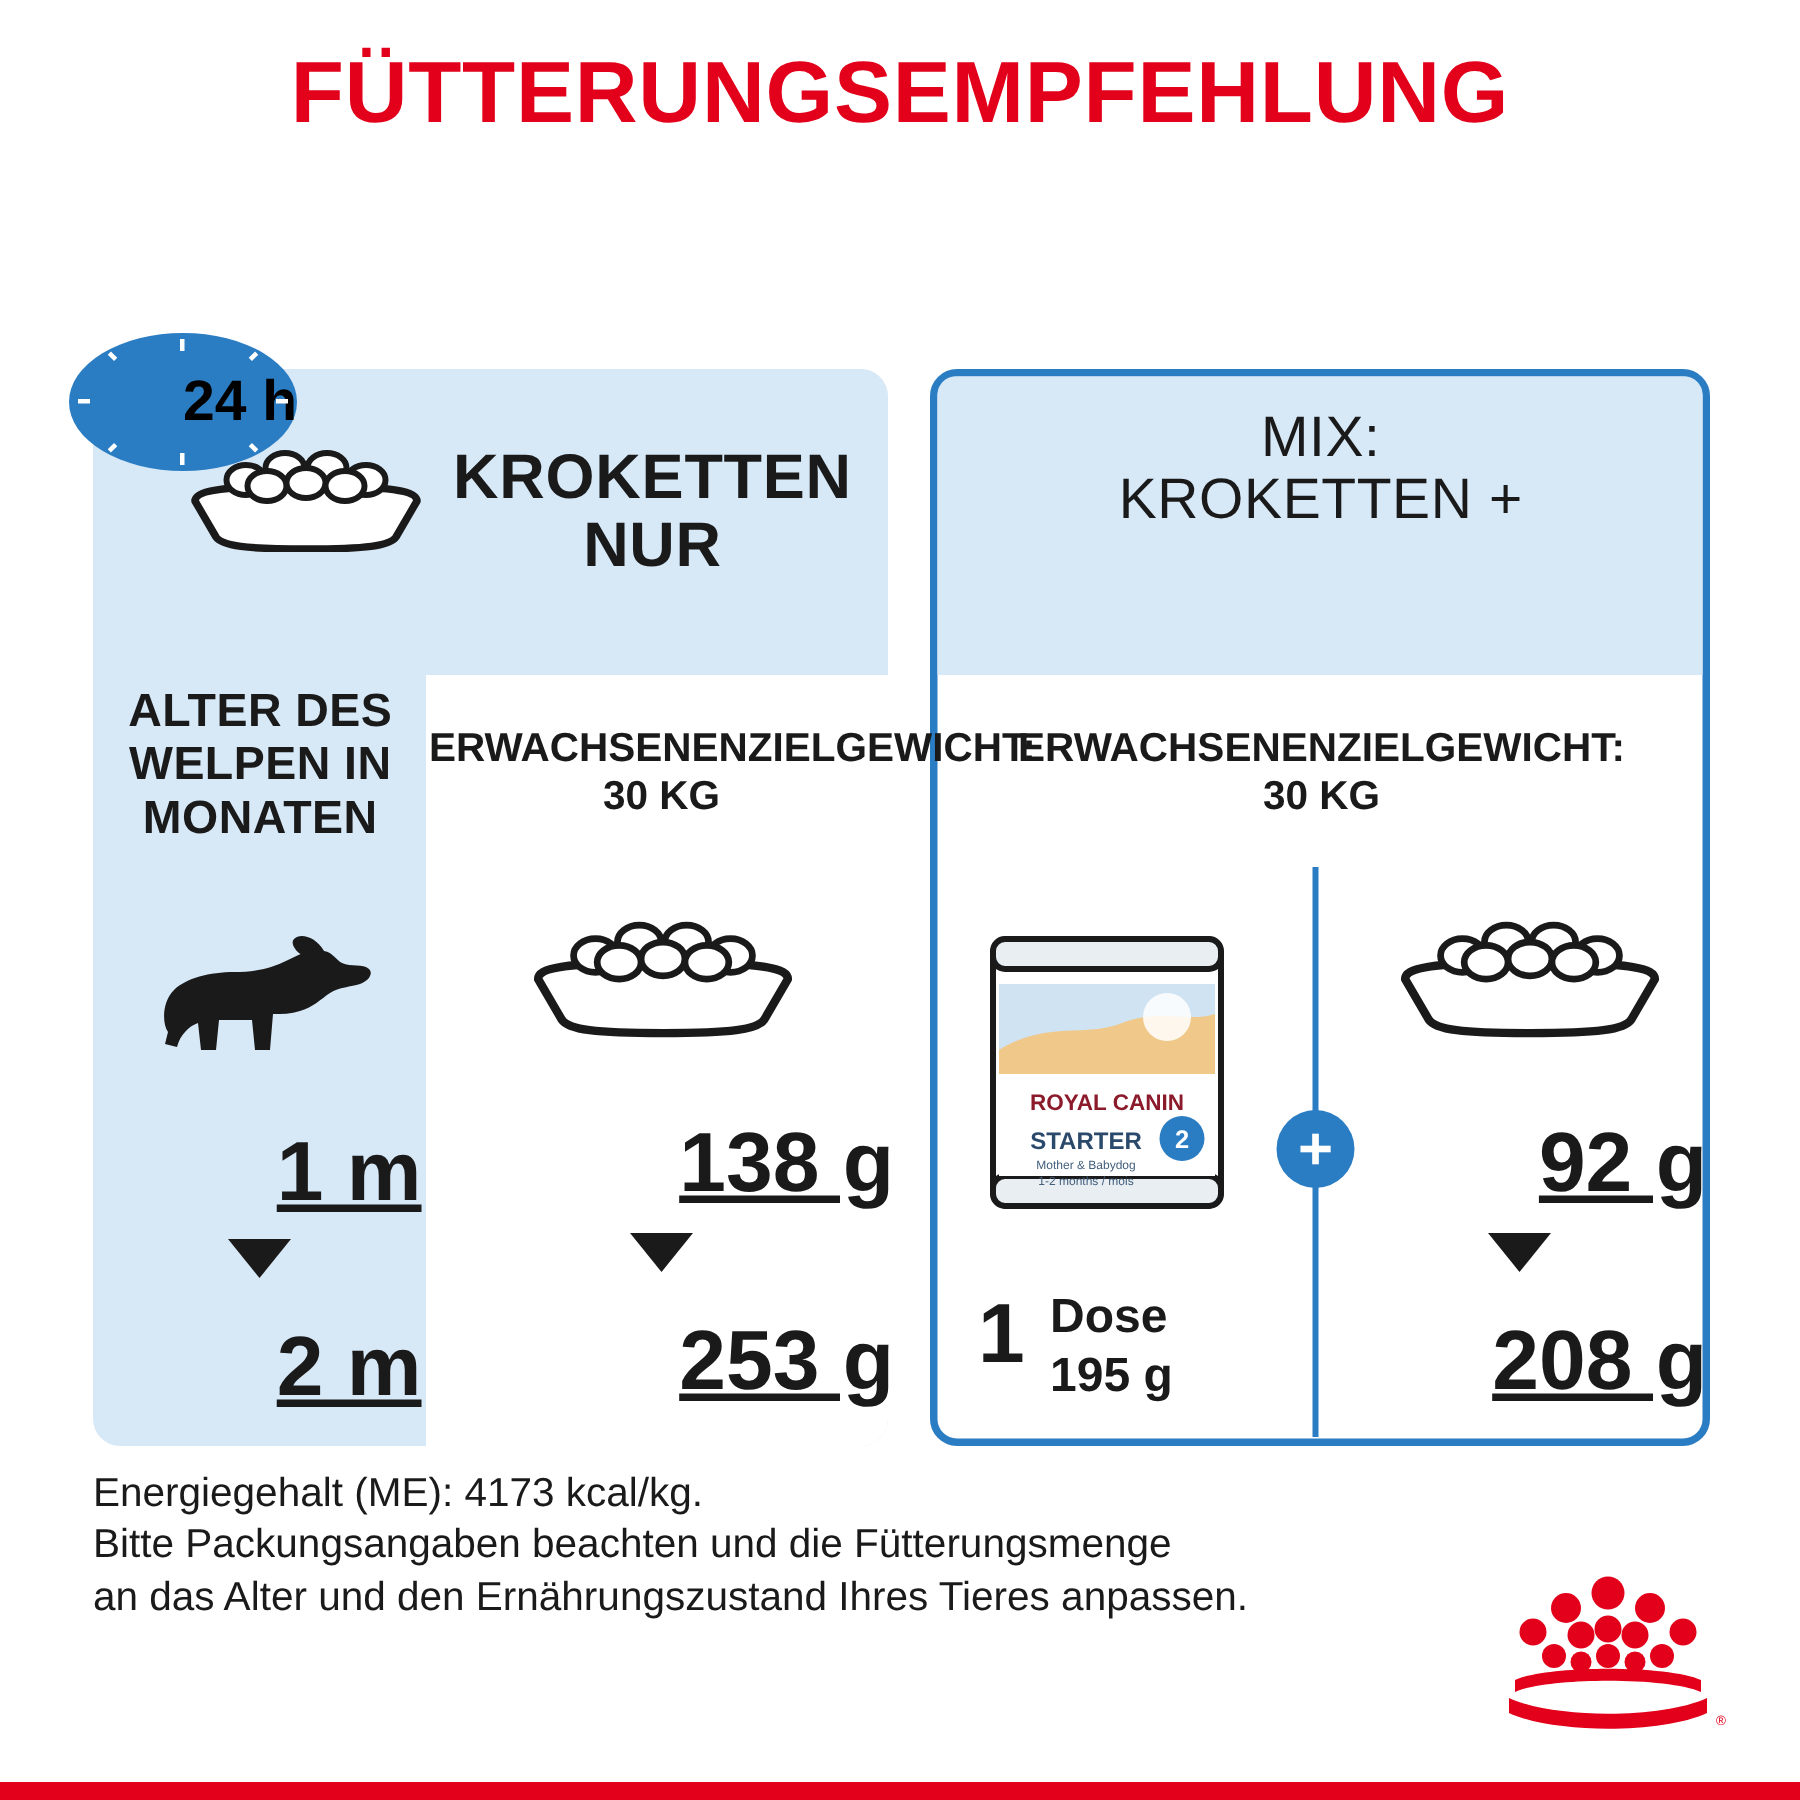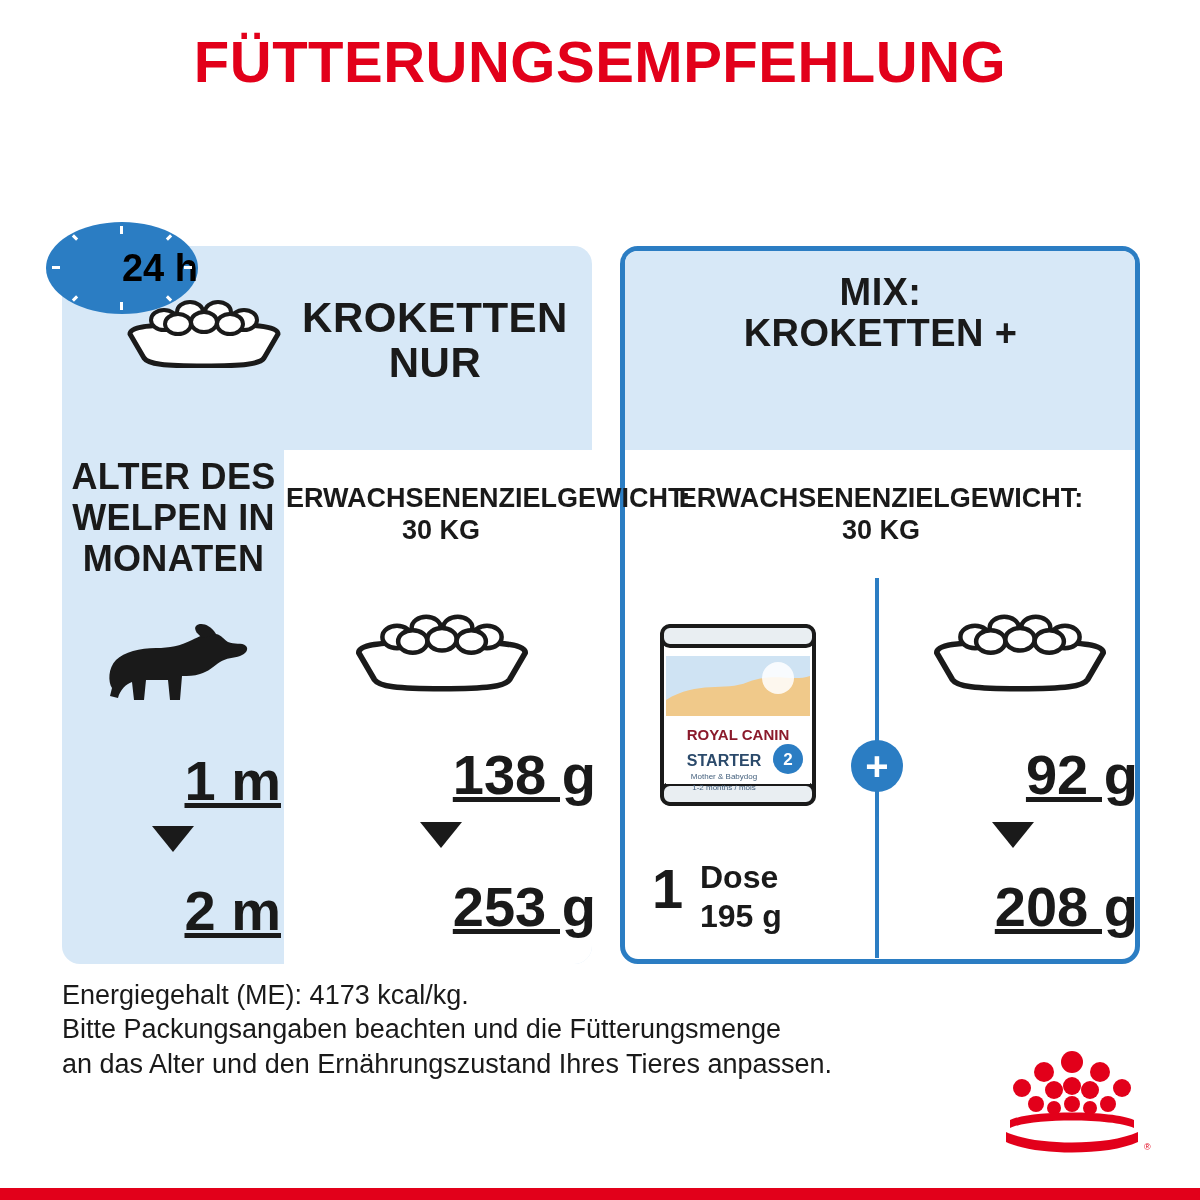--- a/index.html
+++ b/index.html
@@ -89,30 +89,30 @@
     text-align: center;
     font-size: 42px; font-weight: bold; color: #1a1a1a;
     line-height: 1.06;
     letter-spacing: 0.5px;
   }
   .hdr-mix {
     position: absolute;
     left: 628px; top: 272px;
     width: 505px;
     text-align: center;
-    font-size: 38px; font-weight: bold; color: #1a1a1a;
+    font-size: 38px; font-weight: normal; color: #1a1a1a;
     line-height: 1.08;
     letter-spacing: 0.4px;
   }
   .lbl-alter {
     position: absolute;
     left: 66px; top: 456px;
     width: 215px;
     text-align: center;
-    font-size: 36px; font-weight: bold; color: #1a1a1a;
+    font-size: 31px; font-weight: bold; color: #1a1a1a;
     line-height: 1.14;
     letter-spacing: 0.3px;
   }
   .weight-left {
     position: absolute;
     left: 286px; top: 482px;
     width: 310px;
     text-align: center;
     font-size: 27px; font-weight: bold; color: #1a1a1a;
     line-height: 1.2;

